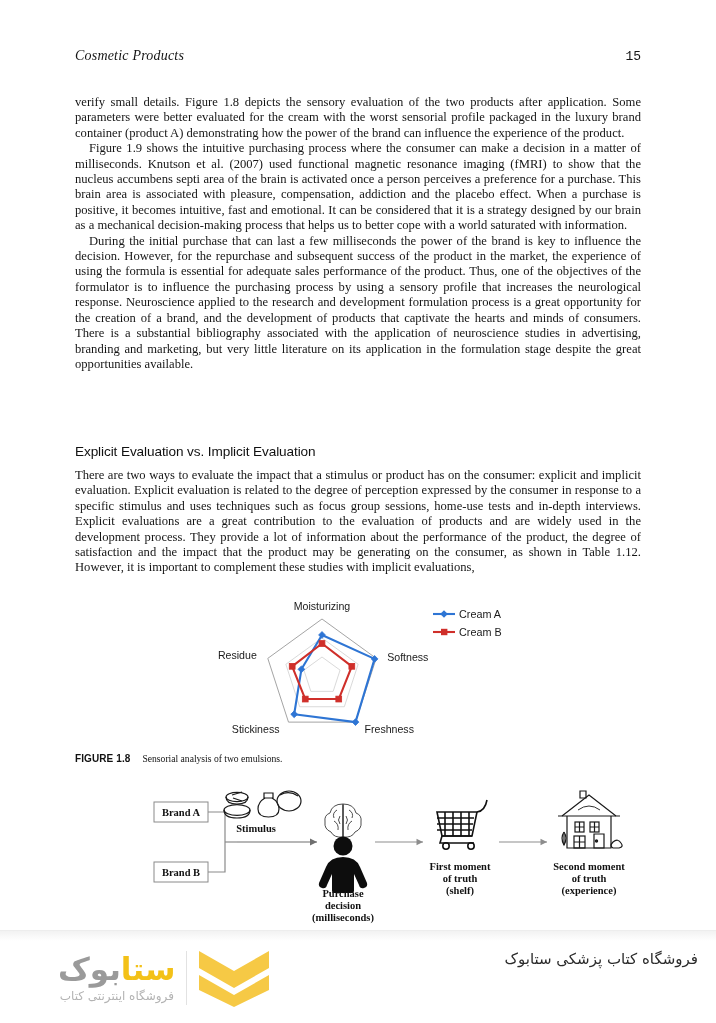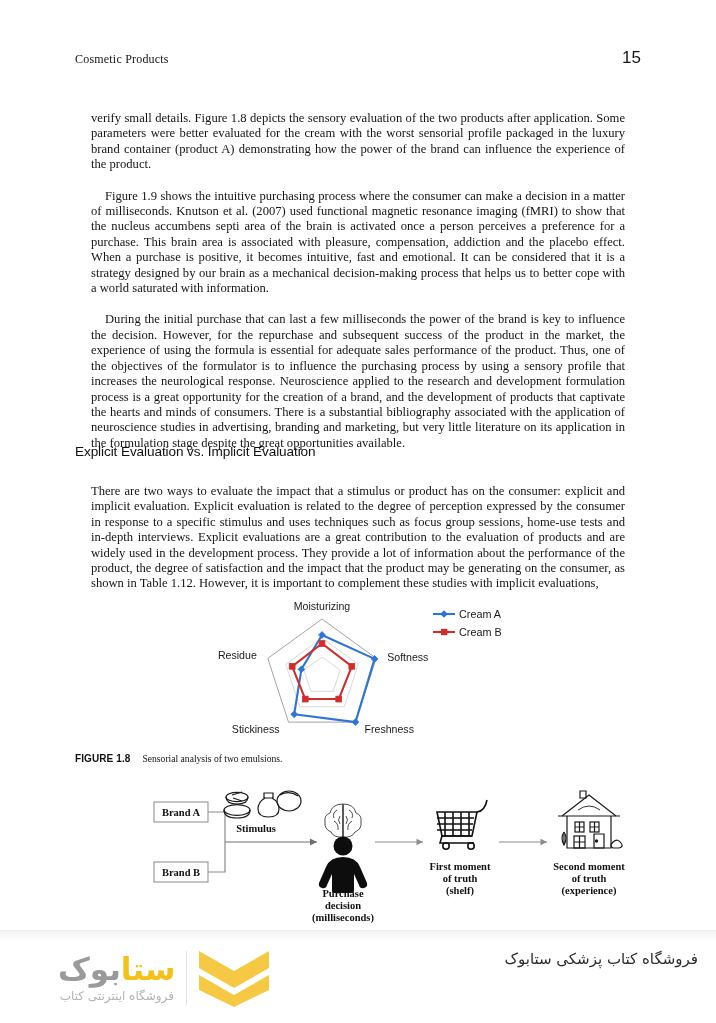--- a/index.html
+++ b/index.html
@@ -15,29 +15,29 @@
 
   
   #page { position:absolute; left:0; top:0; width:716px; height:930px; }
 
   
   .runhead {
     position:absolute; left:75px; top:48px; width:566px;
     display:flex; align-items:baseline; justify-content:space-between;
   }
   .runhead .title {
-    font-size:12px; letter-spacing:.2px;
+    font-style:italic; font-size:14px; letter-spacing:.2px;
     font-family:"Liberation Serif", serif;
   }
-  .runhead .folio { font-size:17px; font-family:Liberation Sans, sans-serif; }
+  .runhead .folio { font-size:13px; font-family:Liberation Mono, monospace; }
 
   
   .col { position:absolute; left:75px; width:566px; }
   p.body {
-    margin:16px; font-size:12.6px; line-height:15.4px;
+    margin:0; font-size:12.6px; line-height:15.4px;
     text-align:justify; text-justify:inter-word;
     hyphens:auto; -webkit-hyphens:auto;
     font-family:"Liberation Serif", serif;
   }
   p.body.indent { text-indent:14px; }
 
   h2.section {
     margin:0; font-size:13.6px; font-weight:normal;
     font-family:"Liberation Sans", sans-serif;
     letter-spacing:-0.1px; color:#111;

